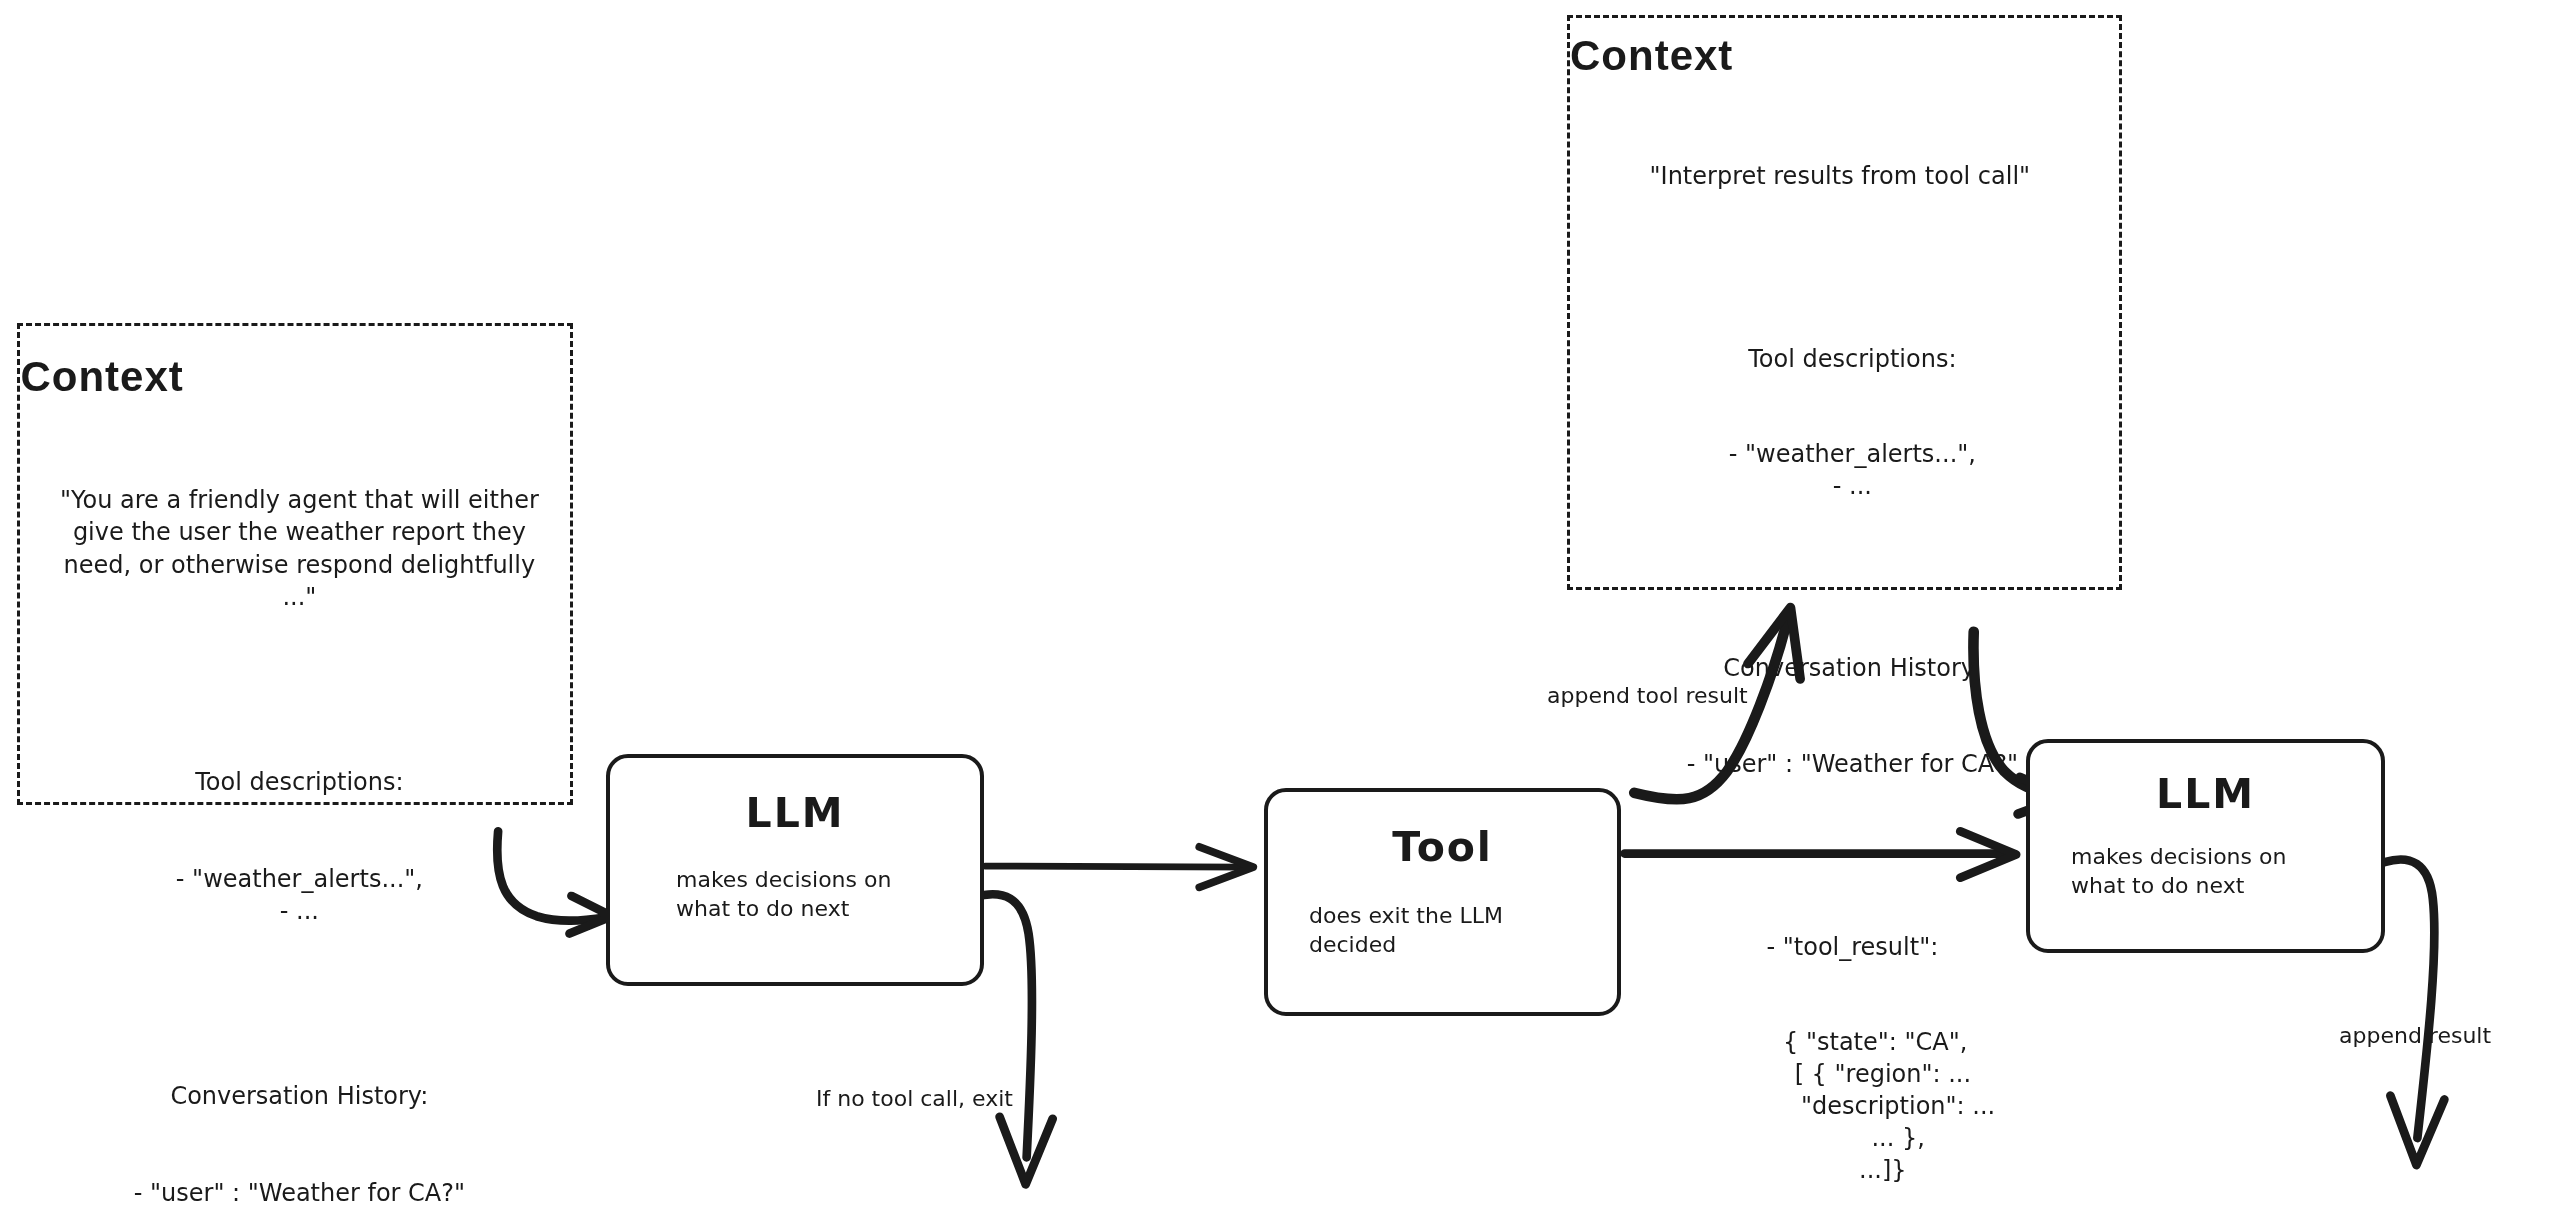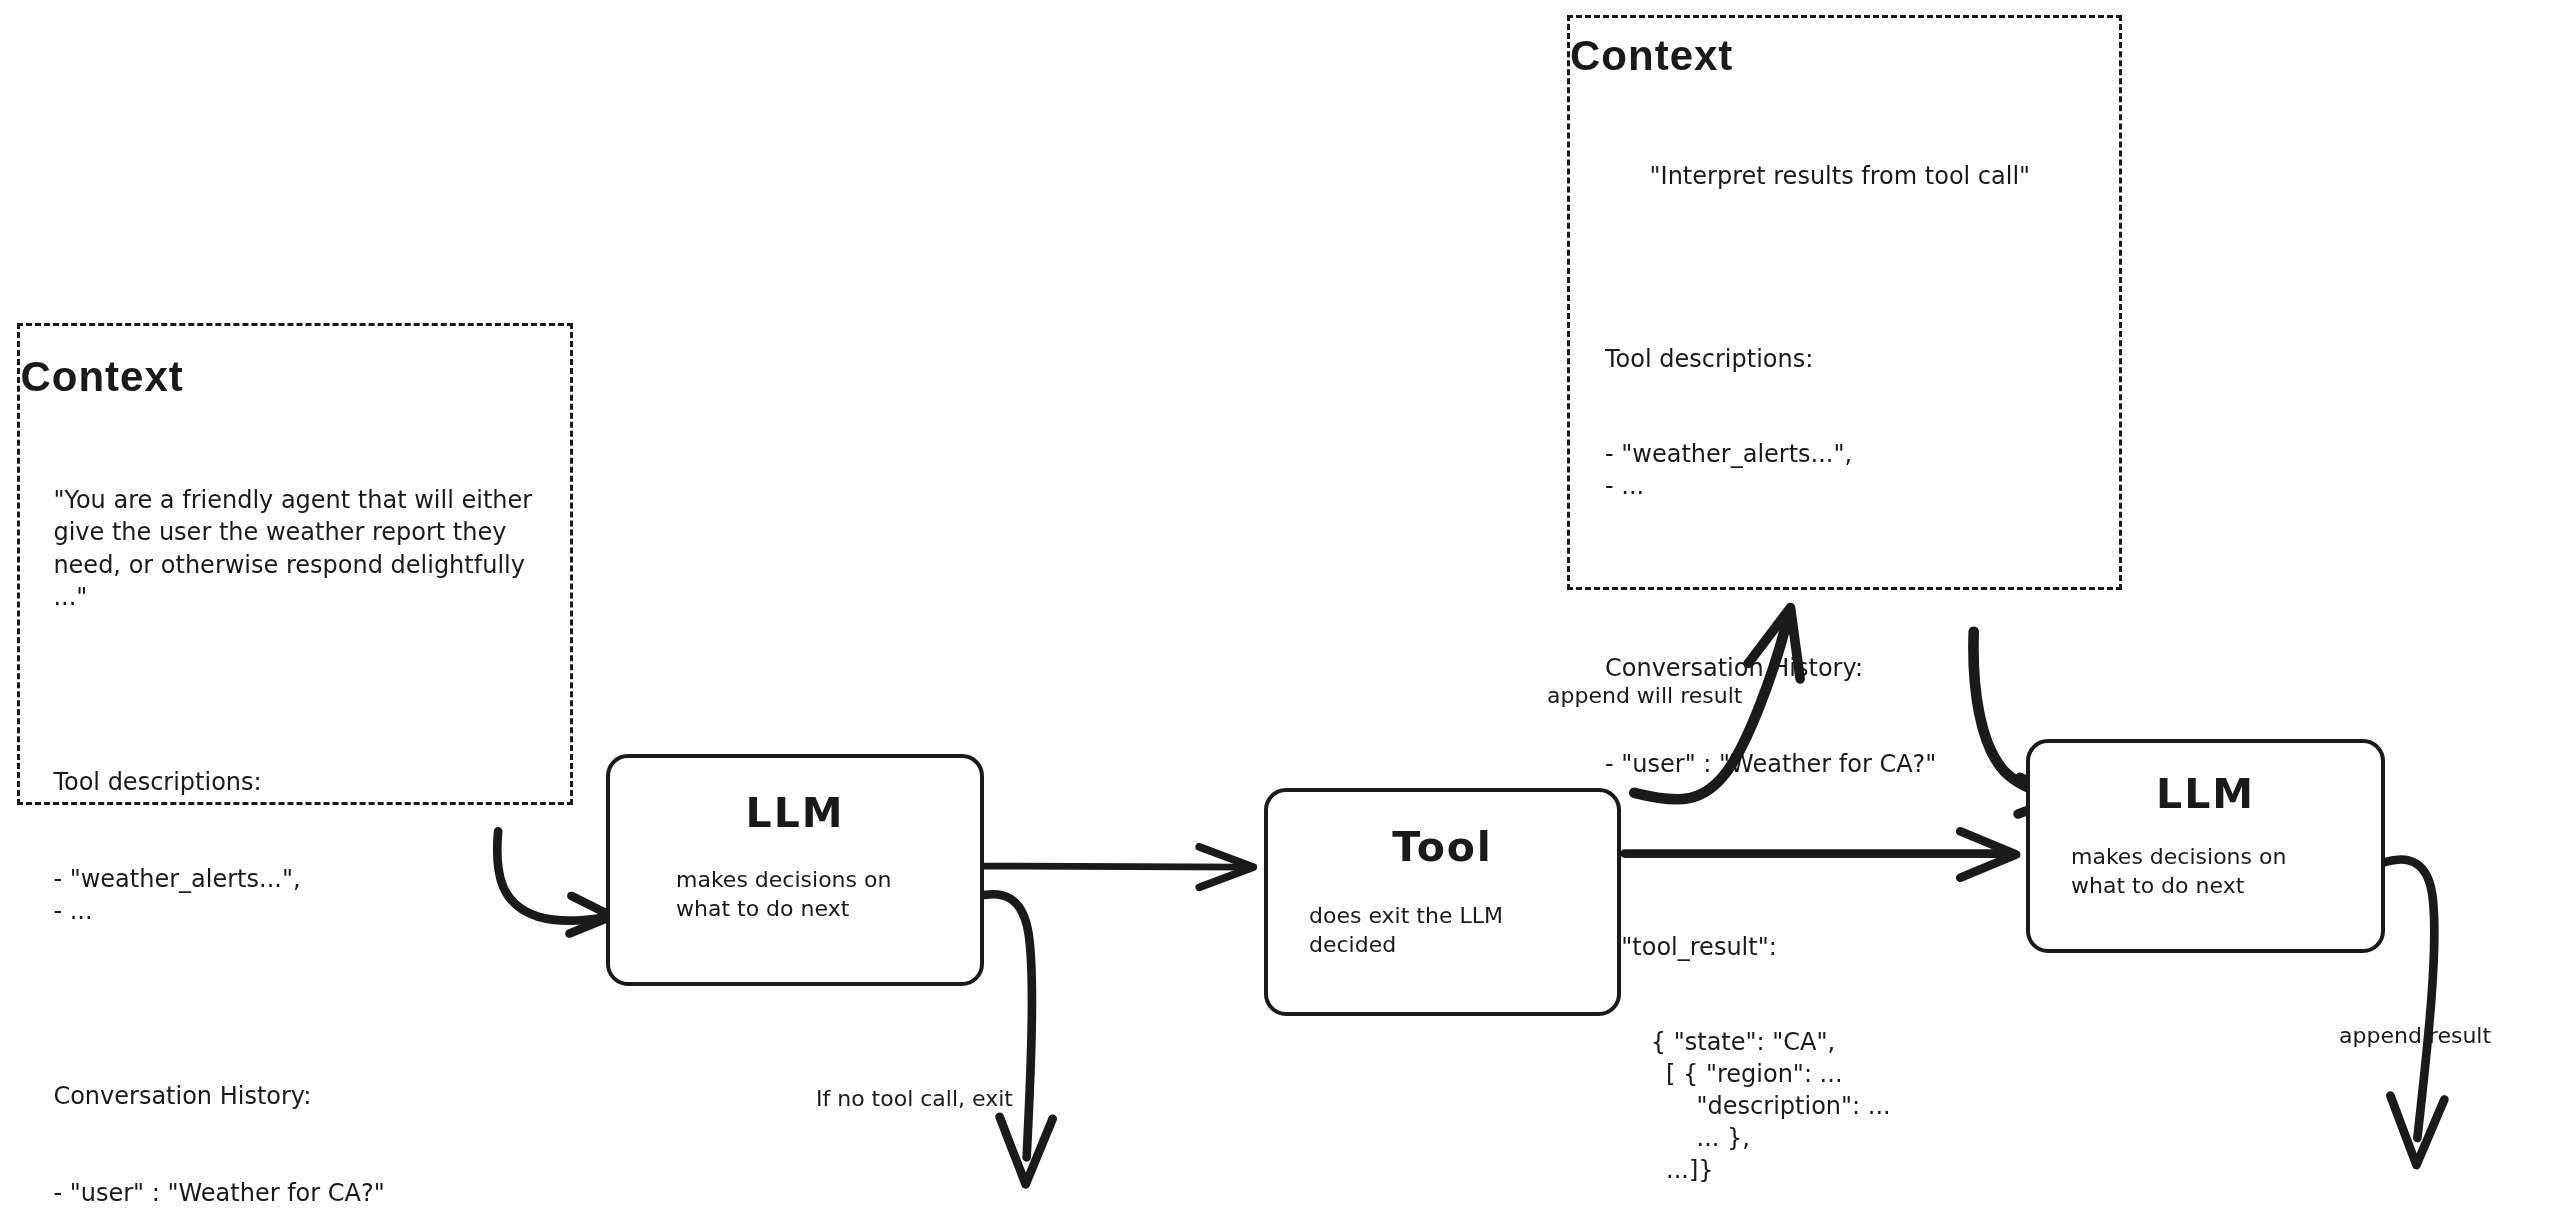--- a/index.html
+++ b/index.html
@@ -41,21 +41,21 @@
     font-weight: 700;
     letter-spacing: 1px;
     color: #1a1a1a;
   }
   .ctx-body {
     position: absolute;
     font-family: "DejaVu Sans", sans-serif;
     color: #1a1a1a;
     white-space: pre-wrap;
   }
-  .ctx-para { margin: 0; }
+  .ctx-para { margin: 0; text-align: center; }
   .ctx-gap { height: 0.95em; }
 
   
   #ctx-left { left: 17.4px; top: 323px; width: 556px; height: 482px; }
   #ctx-left .ctx-title { top: 27px; font-size: 42px; }
   #ctx-left .ctx-body  { left: 33px; top: 93px; right: 25px; font-size: 24px; line-height: 1.35; }
 
   
   #ctx-right { left: 1567px; top: 15.4px; width: 555px; height: 575px; }
   #ctx-right .ctx-title { top: 13.5px; font-size: 42px; }
@@ -192,18 +192,18 @@
     <div class="node-sub">does exit the LLM
 decided</div>
   </div>
 
   <div class="node" id="node-llm2">
     <div class="node-title">LLM</div>
     <div class="node-sub">makes decisions on
 what to do next</div>
   </div>
 
-  <div class="edge-label" id="label-append">append will result</div>
+  <div class="edge-label" id="label-append">append tool result</div>
   <div class="edge-label" id="label-exit">If no tool call, exit</div>
   <div class="edge-label" id="label-return">append result</div>
 
 </div>
 
 
 </body></html>

